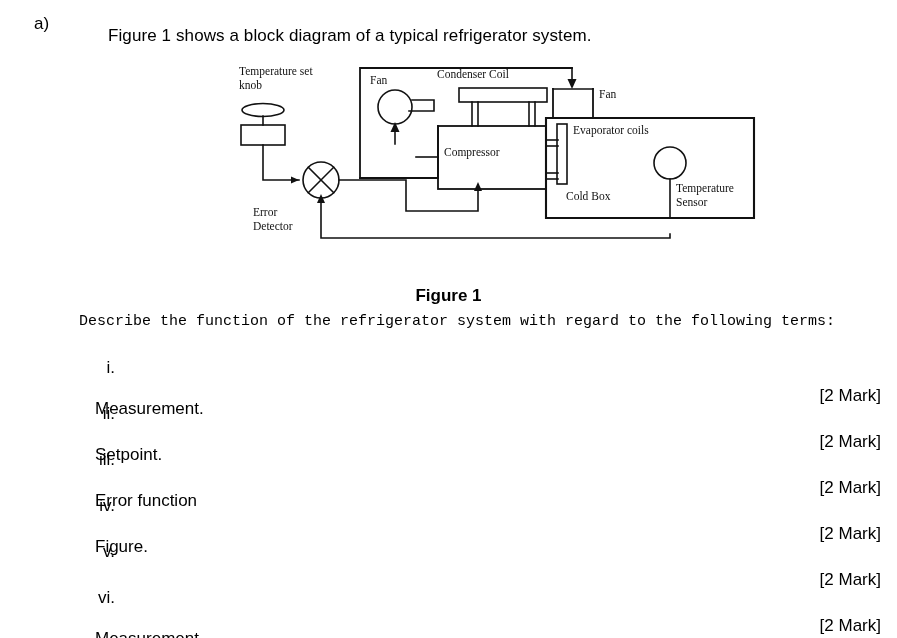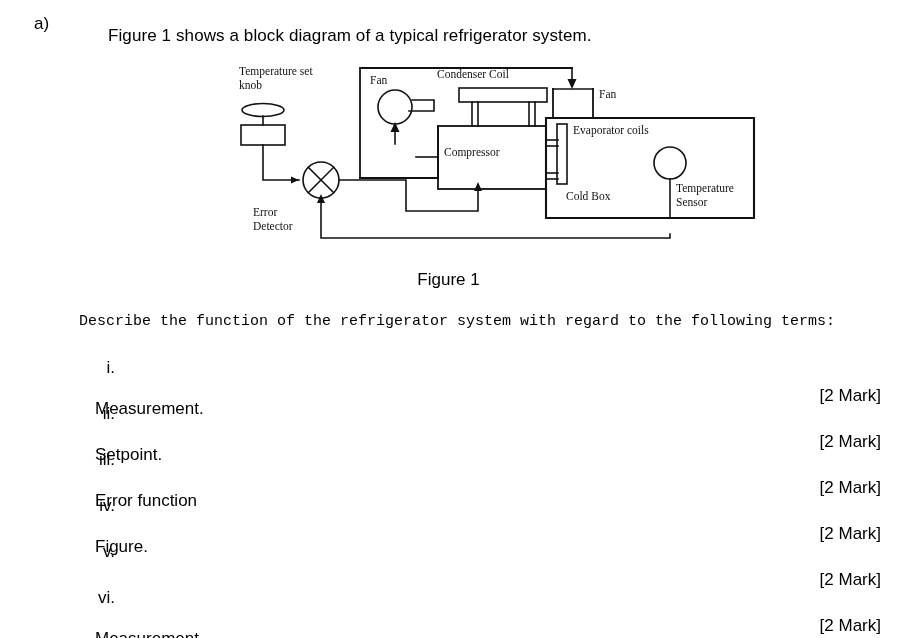--- a/index.html
+++ b/index.html
@@ -52,24 +52,25 @@
     position: absolute;
     left: 0;
     top: 56px;
     width: 897px;
     height: 200px;
     padding-left: 48px;
   }
   .figure-caption {
     position: absolute;
     left: 0;
-    top: 270px;
+    top: 286px;
     width: 897px;
     text-align: center;
     font-size: 17px;
+    font-weight: bold;
   }
 
   
   .dlabel {
     font-family: "Liberation Serif", serif;
     font-size: 11.5px;
     fill: #111111;
   }
 
   

